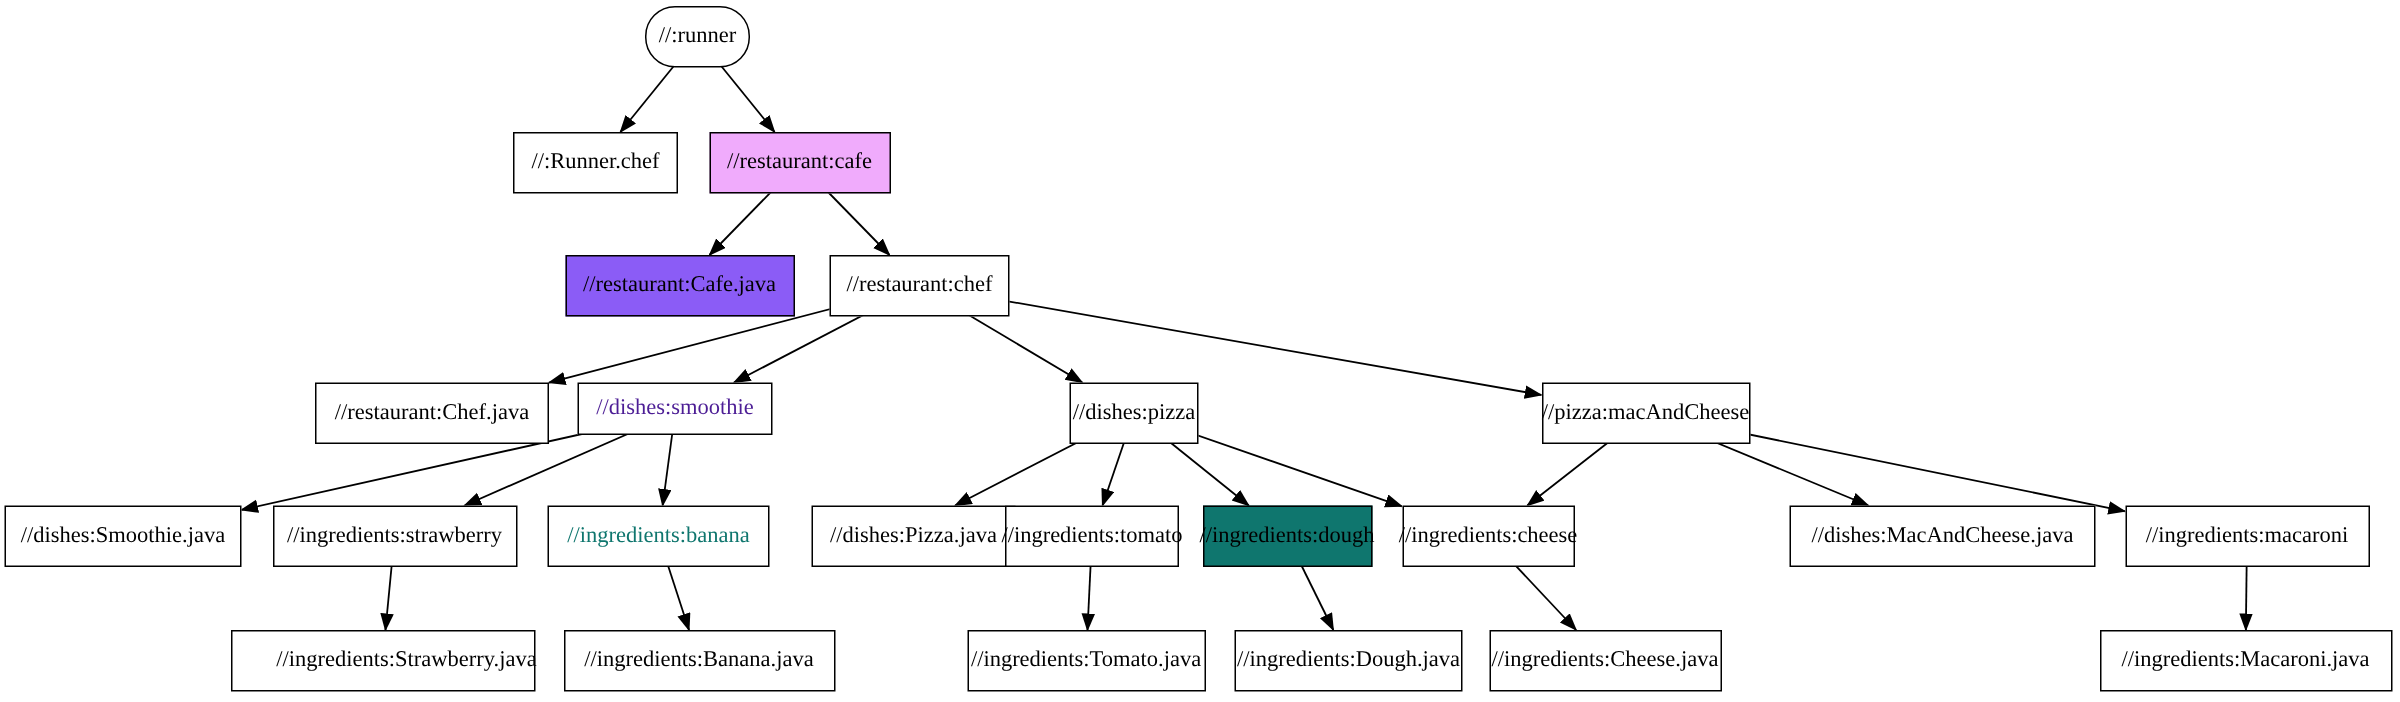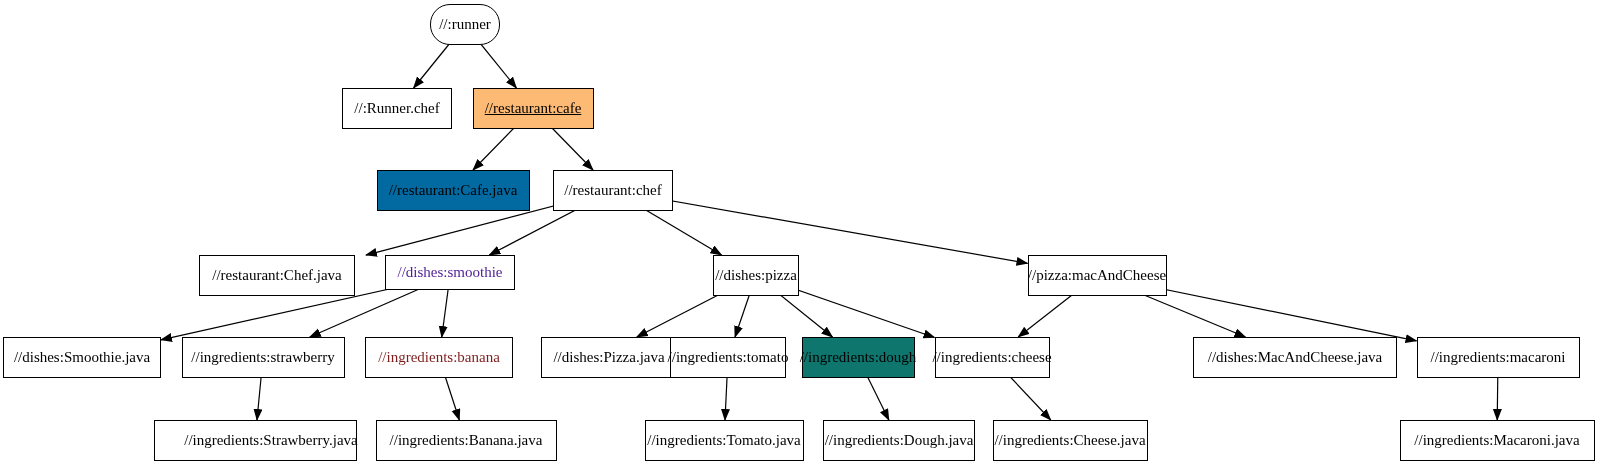--- a/index.html
+++ b/index.html
@@ -71,48 +71,48 @@
         <line x1="1498" y1="357.5" x2="1497.2469879518073" y2="420" stroke="#000000" stroke-width="1.2" marker-end="url(#arrow)"></line>
       </g>
   </svg>
   <div id="nodes-layer">
       <div class="node" style="left: 430px; top: 4px; width: 70px; height: 41px; background: rgb(255, 255, 255); border-color: rgb(0, 0, 0); color: rgb(0, 0, 0); border-radius: 20px;">
         <span>//:runner</span>
       </div>
       <div class="node" style="left: 342px; top: 88px; width: 110px; height: 41px; background: rgb(255, 255, 255); border-color: rgb(0, 0, 0); color: rgb(0, 0, 0);">
         <span>//:Runner.chef</span>
       </div>
-      <div class="node" style="left: 472.5px; top: 88px; width: 121px; height: 41px; background: #fdba74; border-color: rgb(0, 0, 0); color: rgb(0, 0, 0); text-decoration: underline;">
+      <div class="node" style="left: 472.5px; top: 88px; width: 121px; height: 41px; background: #f0abfc; border-color: rgb(0, 0, 0); color: rgb(0, 0, 0);">
         <span>//restaurant:cafe</span>
       </div>
-      <div class="node" style="left: 376.5px; top: 170px; width: 153px; height: 41px; background: #0369a1; border-color: rgb(0, 0, 0); color: rgb(0, 0, 0);">
+      <div class="node" style="left: 376.5px; top: 170px; width: 153px; height: 41px; background: #8b5cf6; border-color: rgb(0, 0, 0); color: rgb(0, 0, 0);">
         <span>//restaurant:Cafe.java</span>
       </div>
       <div class="node" style="left: 553px; top: 170px; width: 120px; height: 41px; background: rgb(255, 255, 255); border-color: rgb(0, 0, 0); color: rgb(0, 0, 0);">
         <span>//restaurant:chef</span>
       </div>
-      <div class="node" style="left: 199px; top: 255px; width: 156px; height: 41px; background: rgb(255, 255, 255); border-color: rgb(0, 0, 0); color: rgb(0, 0, 0);">
+      <div class="node" style="left: 210px; top: 255px; width: 156px; height: 41px; background: rgb(255, 255, 255); border-color: rgb(0, 0, 0); color: rgb(0, 0, 0);">
         <span>//restaurant:Chef.java</span>
       </div>
       <div class="node" style="left: 385px; top: 255px; width: 130px; height: 35px; background: rgb(255, 255, 255); border-color: rgb(0, 0, 0); color: #4c1d95;">
         <span>//dishes:smoothie</span>
       </div>
       <div class="node" style="left: 713px; top: 255px; width: 86px; height: 41px; background: rgb(255, 255, 255); border-color: rgb(0, 0, 0); color: rgb(0, 0, 0);">
         <span>//dishes:pizza</span>
       </div>
       <div class="node" style="left: 1027.5px; top: 255px; width: 139px; height: 41px; background: rgb(255, 255, 255); border-color: rgb(0, 0, 0); color: rgb(0, 0, 0);">
         <span>//pizza:macAndCheese</span>
       </div>
       <div class="node" style="left: 3px; top: 337px; width: 158px; height: 41px; background: rgb(255, 255, 255); border-color: rgb(0, 0, 0); color: rgb(0, 0, 0);">
         <span>//dishes:Smoothie.java</span>
       </div>
       <div class="node" style="left: 181.5px; top: 337px; width: 163px; height: 41px; background: rgb(255, 255, 255); border-color: rgb(0, 0, 0); color: rgb(0, 0, 0);">
         <span>//ingredients:strawberry</span>
       </div>
-      <div class="node" style="left: 365px; top: 337px; width: 148px; height: 41px; background: rgb(255, 255, 255); border-color: rgb(0, 0, 0); color: #7f1d1d;">
+      <div class="node" style="left: 365px; top: 337px; width: 148px; height: 41px; background: rgb(255, 255, 255); border-color: rgb(0, 0, 0); color: #0f766e;">
         <span>//ingredients:banana</span>
       </div>
       <div class="node" style="left: 541px; top: 337px; width: 136px; height: 41px; background: rgb(255, 255, 255); border-color: rgb(0, 0, 0); color: rgb(0, 0, 0);">
         <span>//dishes:Pizza.java</span>
       </div>
       <div class="node" style="left: 670px; top: 337px; width: 116px; height: 41px; background: rgb(255, 255, 255); border-color: rgb(0, 0, 0); color: rgb(0, 0, 0);">
         <span>//ingredients:tomato</span>
       </div>
       <div class="node" style="left: 801.5px; top: 337px; width: 113px; height: 41px; background: #0f766e; border-color: rgb(0, 0, 0); color: rgb(0, 0, 0);">
         <span>//ingredients:dough</span>

